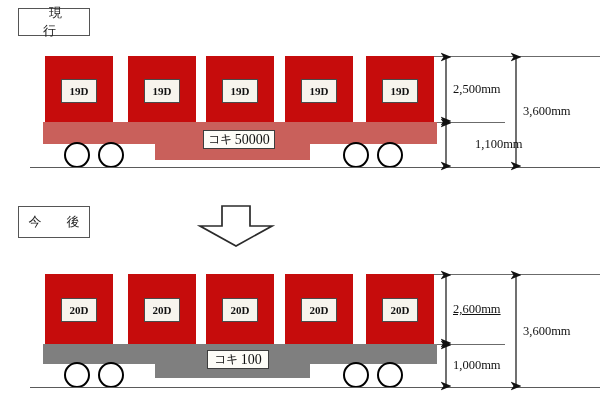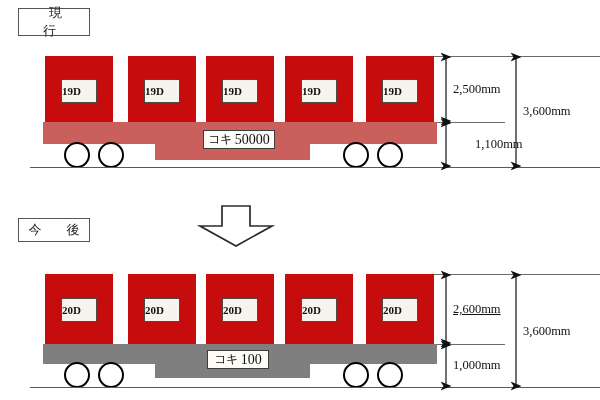--- a/index.html
+++ b/index.html
@@ -27,21 +27,21 @@
   
   .cont{
     position:absolute;
     background:#c60c0c;
     box-sizing:border-box;
   }
   .cont .plate{
     position:absolute;
     background:#f7f4ed;
     border:1px solid #4a4a4a;
-    display:flex;align-items:center;justify-content:flex-start;
+    display:flex;align-items:center;justify-content:center;
     font-family:"Liberation Serif","DejaVu Serif",serif;
     font-size:11px;
     font-weight:700;
     color:#111;
     letter-spacing:0px;
     box-sizing:border-box;
   }
 
   
   .deck{position:absolute;}
@@ -141,21 +141,21 @@
   <div class="guide" style="left:437px;top:122px;width:68px;"></div>
 
   <div class="dimlbl" style="left:453px;top:82px;">2,500mm</div>
   <div class="dimlbl" style="left:475px;top:137px;">1,100mm</div>
   <div class="dimlbl" style="left:523px;top:104px;">3,600mm</div>
 
   <svg class="bigarrow" style="left:196px;top:204px;" width="80" height="44" viewBox="0 0 80 44">
     <polygon points="26,2 54,2 54,22 76,22 40,42 4,22 26,22" fill="#ffffff" stroke="#2b2b2b" stroke-width="1.7" stroke-linejoin="miter"></polygon>
   </svg>
 
-  <div class="chip" style="left:18px;top:218px;width:72px;height:24px;">
+  <div class="chip" style="left:18px;top:206px;width:72px;height:32px;">
     <span>今　後</span>
   </div>
 
   <div class="cont" style="left:45px;top:274px;width:68px;height:70px;">
     <div class="plate" style="left:16px;top:24px;width:36px;height:24px;">
       <span>20D</span>
     </div>
   </div>
   <div class="cont" style="left:128px;top:274px;width:68px;height:70px;">
     <div class="plate" style="left:16px;top:24px;width:36px;height:24px;">

